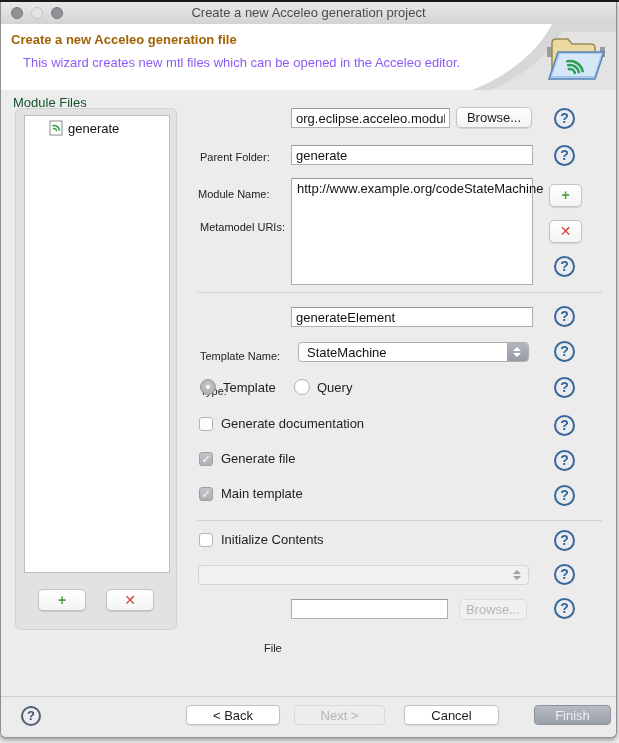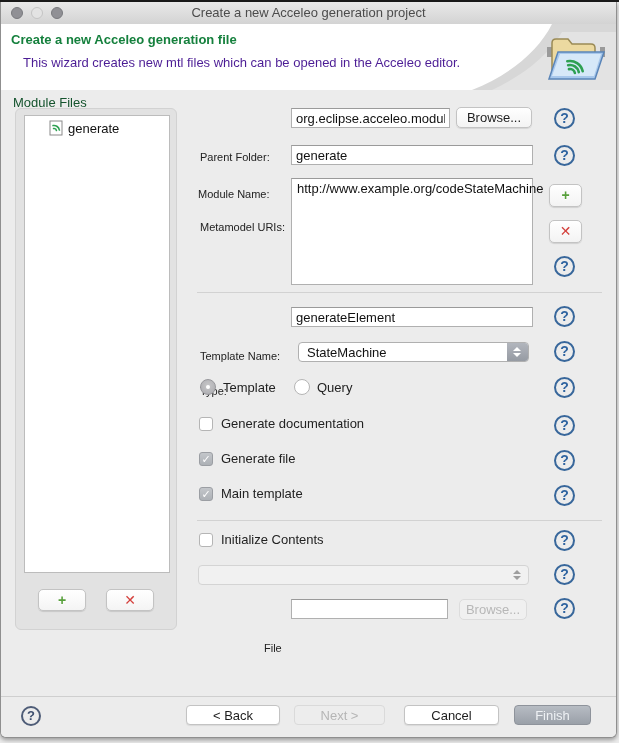--- a/index.html
+++ b/index.html
@@ -28,22 +28,22 @@
   }
   .tl{position:absolute;top:5px;width:12px;height:12px;border-radius:50%;box-sizing:border-box;}
   .tl.close{left:10px;background:#909095;border:1px solid #797a7e;}
   .tl.min{left:30px;background:#e3e3e3;border:1px solid #c4c4c4;}
   .tl.max{left:50px;background:#909095;border:1px solid #797a7e;}
   
   .banner{
     position:absolute;top:22px;left:0;right:0;height:66px;background:#ffffff;
     border-bottom:1px solid #c6c6c6;overflow:hidden;
   }
-  .banner .b-title{position:absolute;left:10px;top:8px;font-size:13px;font-weight:bold;color:#15803d;}
-  .banner .b-sub{position:absolute;left:22px;top:31px;font-size:13px;color:#4c1d95;}
+  .banner .b-title{position:absolute;left:10px;top:8px;font-size:13px;font-weight:bold;color:#a16207;}
+  .banner .b-sub{position:absolute;left:22px;top:31px;font-size:13px;color:#8b5cf6;}
   .banner svg.swoosh{position:absolute;right:0;top:0;}
   .banner svg.foldericon{position:absolute;right:8px;top:6px;}
   
   .content{position:absolute;top:88px;left:0;right:0;height:608px;background:#ececec;}
   .mf-label{position:absolute;left:12px;top:5px;font-size:13px;color:#14532d;}
   .groupbox{
     position:absolute;left:14px;top:18px;width:162px;height:522px;
     background:#e2e2e2;border:1px solid #d2d2d2;border-radius:6px;box-sizing:border-box;
   }
   .modlist{
@@ -258,16 +258,16 @@
     <div class="pushbtn disabled" style="left:458px;top:509px;width:68px;">Browse...</div>
     <div class="help" style="top:508px;">?</div>
 
   </div>
 
   <div class="footer">
     <div class="help2">?</div>
     <div class="fbtn normal" style="left:185px;width:94px;">&lt; Back</div>
     <div class="fbtn disabled" style="left:293px;width:91px;">Next &gt;</div>
     <div class="fbtn normal" style="left:403px;width:95px;">Cancel</div>
-    <div class="fbtn default-disabled" style="left:513px;width:77px;text-align:center;">Finish</div>
+    <div class="fbtn default-disabled" style="left:533px;width:77px;text-align:center;">Finish</div>
   </div>
 
 </div>
 
 </body></html>

